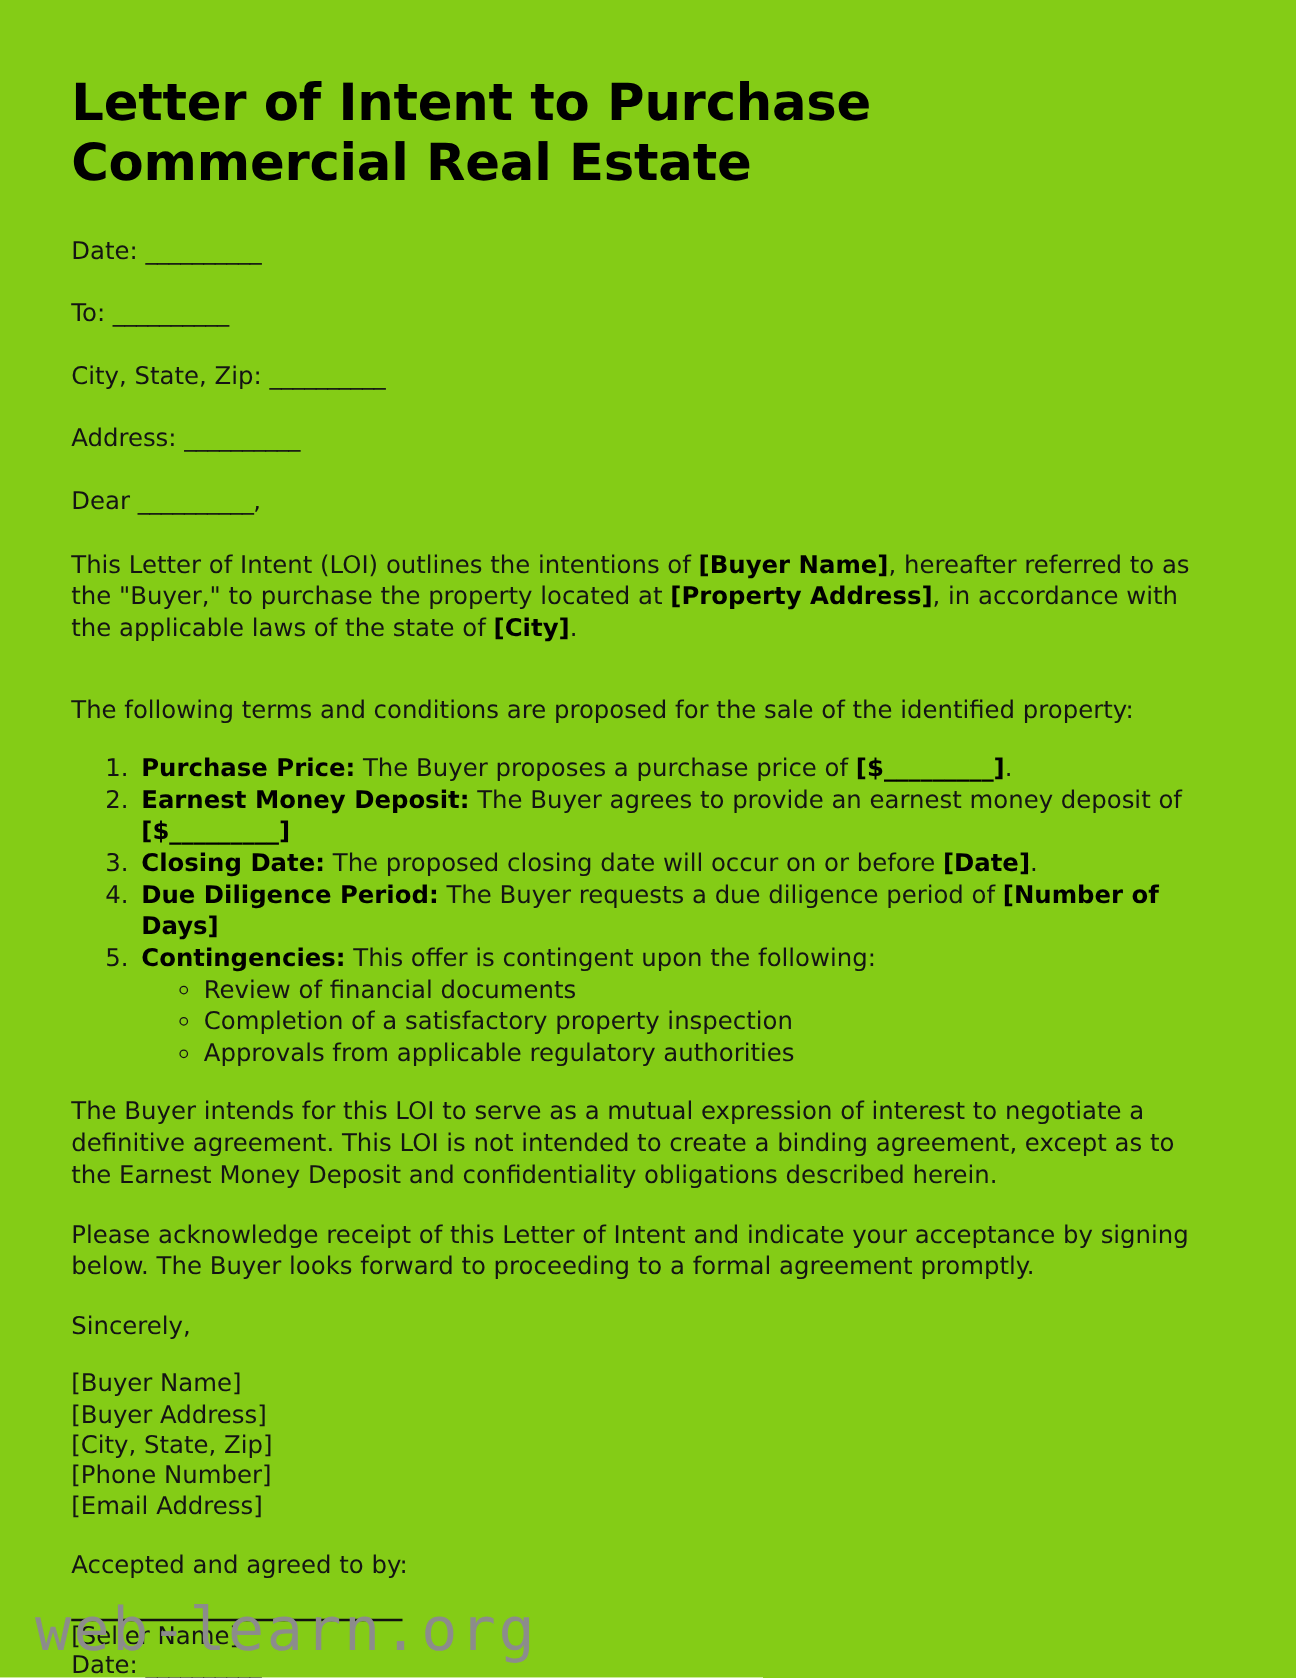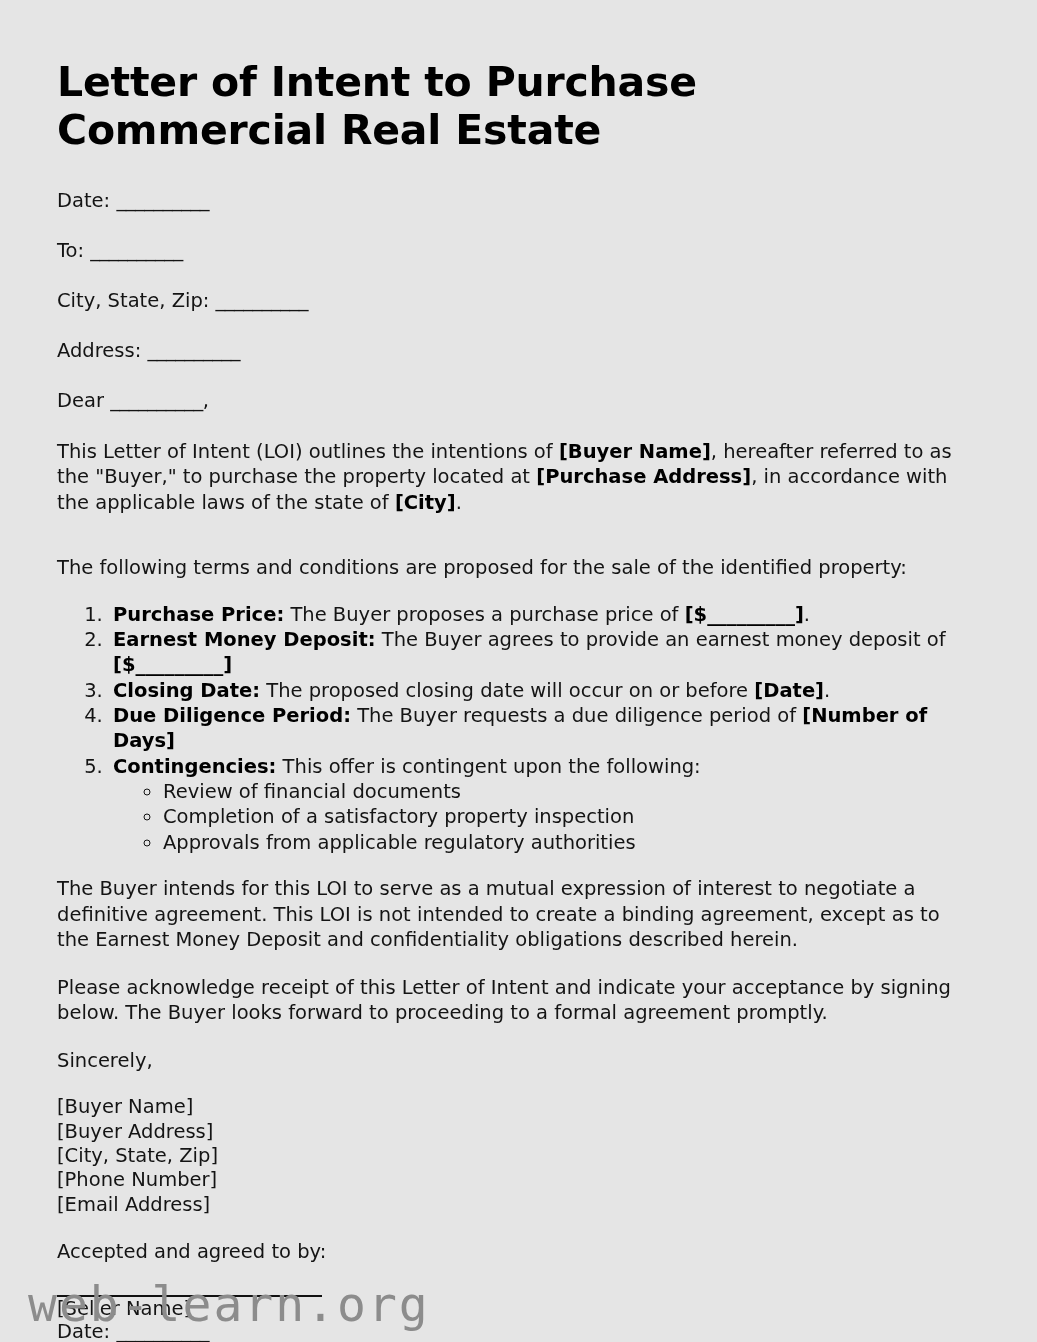--- a/index.html
+++ b/index.html
@@ -13,21 +13,21 @@
     position: relative;
     overflow: hidden;
     font-family: "DejaVu Sans", sans-serif;
     color: #111111;
   }
   .page {
     position: absolute;
     left: 0; top: 0;
     width: 1037px;
     height: 1342px;
-    background: #e5e5e5;
+    background: #84cc16;
     box-sizing: border-box;
     padding: 58px 72px 0 57px;
   }
   .doc-title {
     font-size: 41px;
     font-weight: bold;
     line-height: 1.18;
     letter-spacing: -0.2px;
     margin: 0 0 34px 0;
     color: #000000;
@@ -124,21 +124,21 @@
   <div class="field-line"><span>Date: </span><span class="blank">__________</span></div>
 
   <div class="field-line"><span>To: </span><span class="blank">__________</span></div>
 
   <div class="field-line"><span>City, State, Zip: </span><span class="blank">__________</span></div>
 
   <div class="field-line"><span>Address: </span><span class="blank">__________</span></div>
 
   <div class="field-line"><span>Dear </span><span class="blank">__________</span><span>,</span></div>
 
-  <p class="body-para"><span>This Letter of Intent (LOI) outlines the intentions of </span><b>[Buyer Name]</b><span>, hereafter referred to as the "Buyer," to purchase the property located at </span><b>[Purchase Address]</b><span>, in accordance with the applicable laws of the state of </span><b>[City]</b><span>.</span></p>
+  <p class="body-para"><span>This Letter of Intent (LOI) outlines the intentions of </span><b>[Buyer Name]</b><span>, hereafter referred to as the "Buyer," to purchase the property located at </span><b>[Property Address]</b><span>, in accordance with the applicable laws of the state of </span><b>[City]</b><span>.</span></p>
 
   <p class="body-para tight">The following terms and conditions are proposed for the sale of the identified property:</p>
 
   <ol class="terms">
     <li><b>Purchase Price:</b><span> The Buyer proposes a purchase price of </span><b>[$_________]</b><span>.</span></li>
     <li><b>Earnest Money Deposit:</b><span> The Buyer agrees to provide an earnest money deposit of </span><b>[$_________]</b><span></span></li>
     <li><b>Closing Date:</b><span> The proposed closing date will occur on or before </span><b>[Date]</b><span>.</span></li>
     <li><b>Due Diligence Period:</b><span> The Buyer requests a due diligence period of </span><b>[Number of Days]</b><span></span></li>
     <li><b>Contingencies:</b><span> This offer is contingent upon the following:</span>
       <ul class="subterms">

